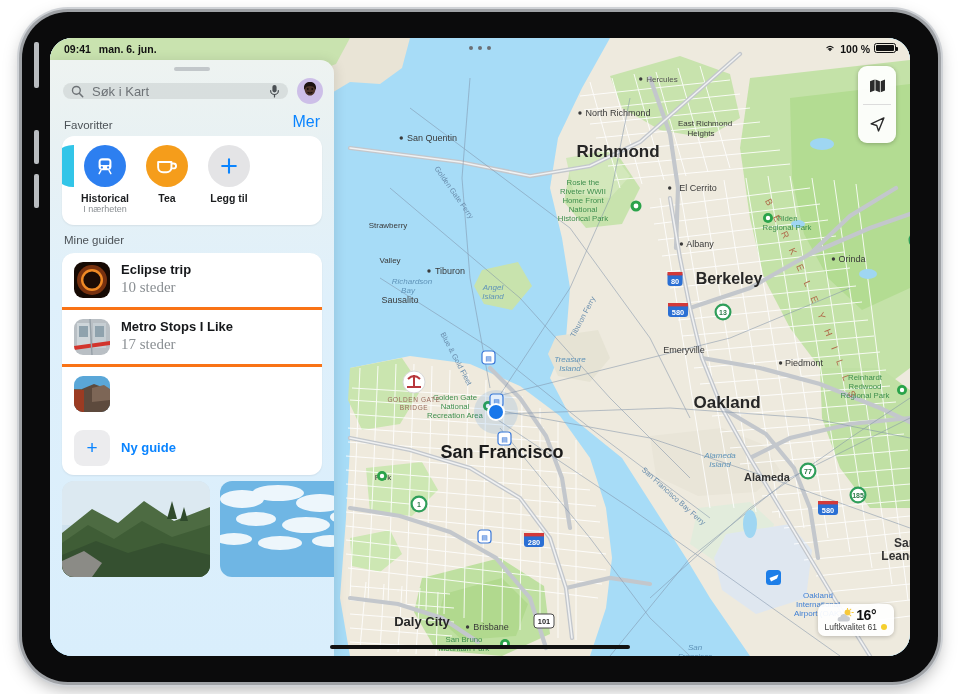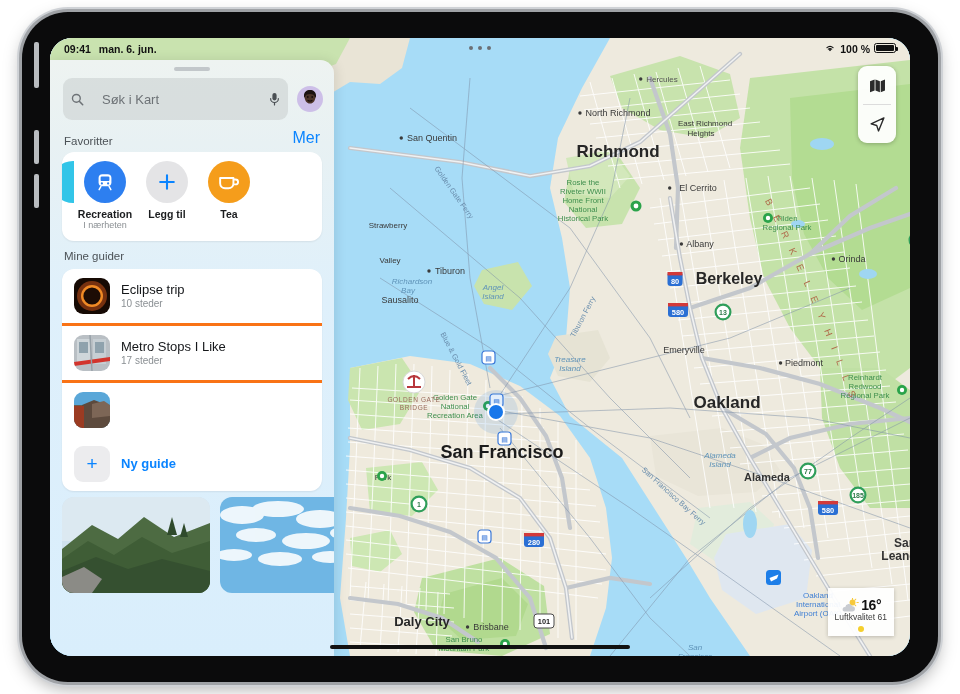--- a/index.html
+++ b/index.html
@@ -53,27 +53,27 @@
     background:rgba(255,255,255,.94); border-radius:9px; z-index:35;
     box-shadow:0 1px 4px rgba(0,0,0,.25);
     display:flex; flex-direction:column;
   }
   .map-controls .mc{ height:38px; display:flex; align-items:center; justify-content:center; cursor:pointer; }
   .map-controls .divider{ height:1px; background:#dcdcdc; margin:0 5px; }
 
   
   .weather{
     position:absolute; right:16px; bottom:20px; z-index:35;
-    background:rgba(255,255,255,.93); border-radius:0;
-    padding:9px 7px 4px; box-shadow:0 1px 4px rgba(0,0,0,.22);
+    background:rgba(255,255,255,.93); border-radius:7px;
+    padding:3px 7px 4px; box-shadow:0 1px 4px rgba(0,0,0,.22);
     text-align:center;
   }
   .weather .row1{ display:flex; align-items:center; gap:2px; justify-content:center; }
   .weather .temp{ font-size:14px; font-weight:600; color:#111; letter-spacing:-.3px; }
-  .weather .row2{ display:flex; align-items:center; gap:4px; justify-content:center; margin-top:-1px;flex-direction:column; }
+  .weather .row2{ display:flex; align-items:center; gap:4px; justify-content:center; margin-top:-1px; }
   .weather .aq{ font-size:8.5px; color:#3c3c3c; }
   .weather .dot{ width:6px; height:6px; border-radius:50%; background:#f5cf2e; }
 
   
   .home-ind{
     position:absolute; bottom:7px; left:50%; transform:translateX(-50%);
     width:300px; height:4px; border-radius:3px; background:#111; z-index:45;
   }
 
   
@@ -81,22 +81,22 @@
     position:absolute; left:0; top:22px; width:284px; bottom:0; z-index:30;
     background:linear-gradient(180deg,#eef3f1 0%, #e8f1f3 14%, #dff0fb 40%, #d9eefc 100%);
     border-top-left-radius:0; border-top-right-radius:14px;
     box-shadow:2px 0 12px rgba(0,0,0,.10);
     overflow:hidden;
   }
   .grabber{ width:36px; height:4px; border-radius:3px; background:#c2c7ca; margin:7px auto 0; }
 
   .search-row{ display:flex; align-items:center; gap:9px; padding:7px 11px 0 13px; }
   .searchbox{
-    flex:1; height:42px; border-radius:9px; background:rgba(200,206,206,.55);
-    display:flex; align-items:center; padding:0 8px; gap:18px;
+    flex:1; height:16px; border-radius:9px; background:rgba(200,206,206,.55);
+    display:flex; align-items:center; padding:0 8px; gap:8px;
   }
   .searchbox .ph{ flex:1; font-size:13px; color:#6d7276; }
 
   .avatar{
     width:26px; height:26px; border-radius:50%; flex:none;
     background:#cdbfe8; display:flex; align-items:center; justify-content:center;
     overflow:hidden;
   }
 
   .sect-head{
@@ -119,22 +119,22 @@
     display:flex; align-items:center; justify-content:center;
   }
   .fav .lab{ font-size:10.5px; font-weight:bold; color:#1b1d1f; line-height:1.15;
              white-space:nowrap; overflow:hidden; text-overflow:ellipsis; padding:0 2px; }
   .fav .sub{ font-size:9px; color:#8a8f93; line-height:1.2; }
 
   .guides{ margin-top:2px; }
   .guide-row{ display:flex; align-items:center; gap:11px; padding:9px 12px; cursor:pointer; }
   .guide-row + .guide-row{ border-top:3px solid #f97316; }
   .g-thumb{ width:36px; height:36px; border-radius:9px; flex:none; overflow:hidden; position:relative; }
-  .g-title{ font-size:13px; font-weight:normal; color:#15171a; line-height:1.2; }
-  .g-sub{ font-size:10px; color:#8a8f93; line-height:1.3; }
+  .g-title{ font-size:13px; font-weight:bold; color:#15171a; line-height:1.2; }
+  .g-sub{ font-size:15px; color:#8a8f93; line-height:1.3;font-family:Liberation Serif, serif; }
   .g-new-ico{
     width:36px; height:36px; border-radius:9px; background:#ececee; flex:none;
     display:flex; align-items:center; justify-content:center; color:#0a84ff; font-size:19px; font-weight:300;
   }
   .g-new-label{ font-size:13px; font-weight:bold; color:#0a84ff; }
 
   .photos{ display:flex; gap:10px; padding:0 12px; margin-top:6px; }
   .photo{ width:148px; height:96px; border-radius:12px; overflow:hidden; flex:none; position:relative; }
 </style>
 </head>
@@ -627,39 +627,39 @@
               <div class="fav">
                 <div class="circ" style="background:#2d7ff0">
                   <svg width="22" height="22" viewBox="0 0 24 24">
                     <rect x="5" y="3.5" width="14" height="13" rx="4.2" fill="#fff"></rect>
                     <rect x="7.2" y="6" width="9.6" height="5" rx="1.3" fill="#2d7ff0"></rect>
                     <circle cx="8.6" cy="13.6" r="1.2" fill="#2d7ff0"></circle>
                     <circle cx="15.4" cy="13.6" r="1.2" fill="#2d7ff0"></circle>
                     <path d="M7.6 16.8 L5.6 20.4 M16.4 16.8 L18.4 20.4" stroke="#fff" stroke-width="1.6" stroke-linecap="round"></path>
                   </svg>
                 </div>
-                <div class="lab">Recreation</div>
+                <div class="lab">Historical</div>
                 <div class="sub">I nærheten</div>
-              </div>
-              <div class="fav">
-                <div class="circ" style="background:#e4e4e6">
-                  <svg width="20" height="20" viewBox="0 0 20 20">
-                    <path d="M10 3.2 V16.8 M3.2 10 H16.8" stroke="#0a84ff" stroke-width="2.1" stroke-linecap="round"></path>
-                  </svg>
-                </div>
-                <div class="lab">Legg til</div>
               </div>
               <div class="fav">
                 <div class="circ" style="background:#f59d1b">
                   <svg width="24" height="22" viewBox="0 0 26 22">
                     <path d="M3.4 6.6h14.4v5.8a5.3 5.3 0 01-5.3 5.3H8.7a5.3 5.3 0 01-5.3-5.3z" fill="none" stroke="#fff" stroke-width="2.1" stroke-linejoin="round"></path>
                     <path d="M17.8 8.2h2.3a2.7 2.7 0 010 5.4h-2.3" fill="none" stroke="#fff" stroke-width="2.1"></path>
                   </svg>
                 </div>
                 <div class="lab">Tea</div>
+              </div>
+              <div class="fav">
+                <div class="circ" style="background:#e4e4e6">
+                  <svg width="20" height="20" viewBox="0 0 20 20">
+                    <path d="M10 3.2 V16.8 M3.2 10 H16.8" stroke="#0a84ff" stroke-width="2.1" stroke-linecap="round"></path>
+                  </svg>
+                </div>
+                <div class="lab">Legg til</div>
               </div>
             </div>
         </div>
 
         <div class="sect-head">
           <span class="t">Mine guider</span>
         </div>
         <div class="card guides">
           <div id="guides-list">
               <div class="guide-row">

